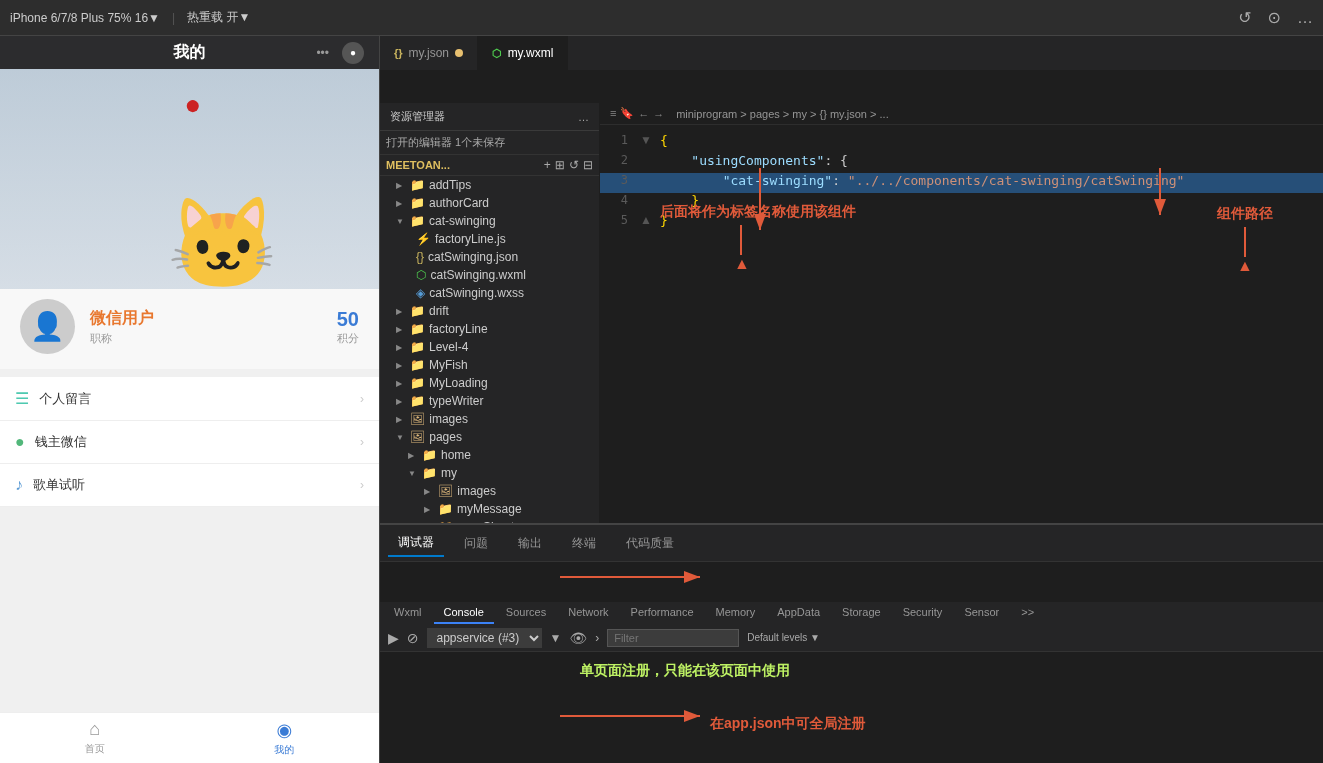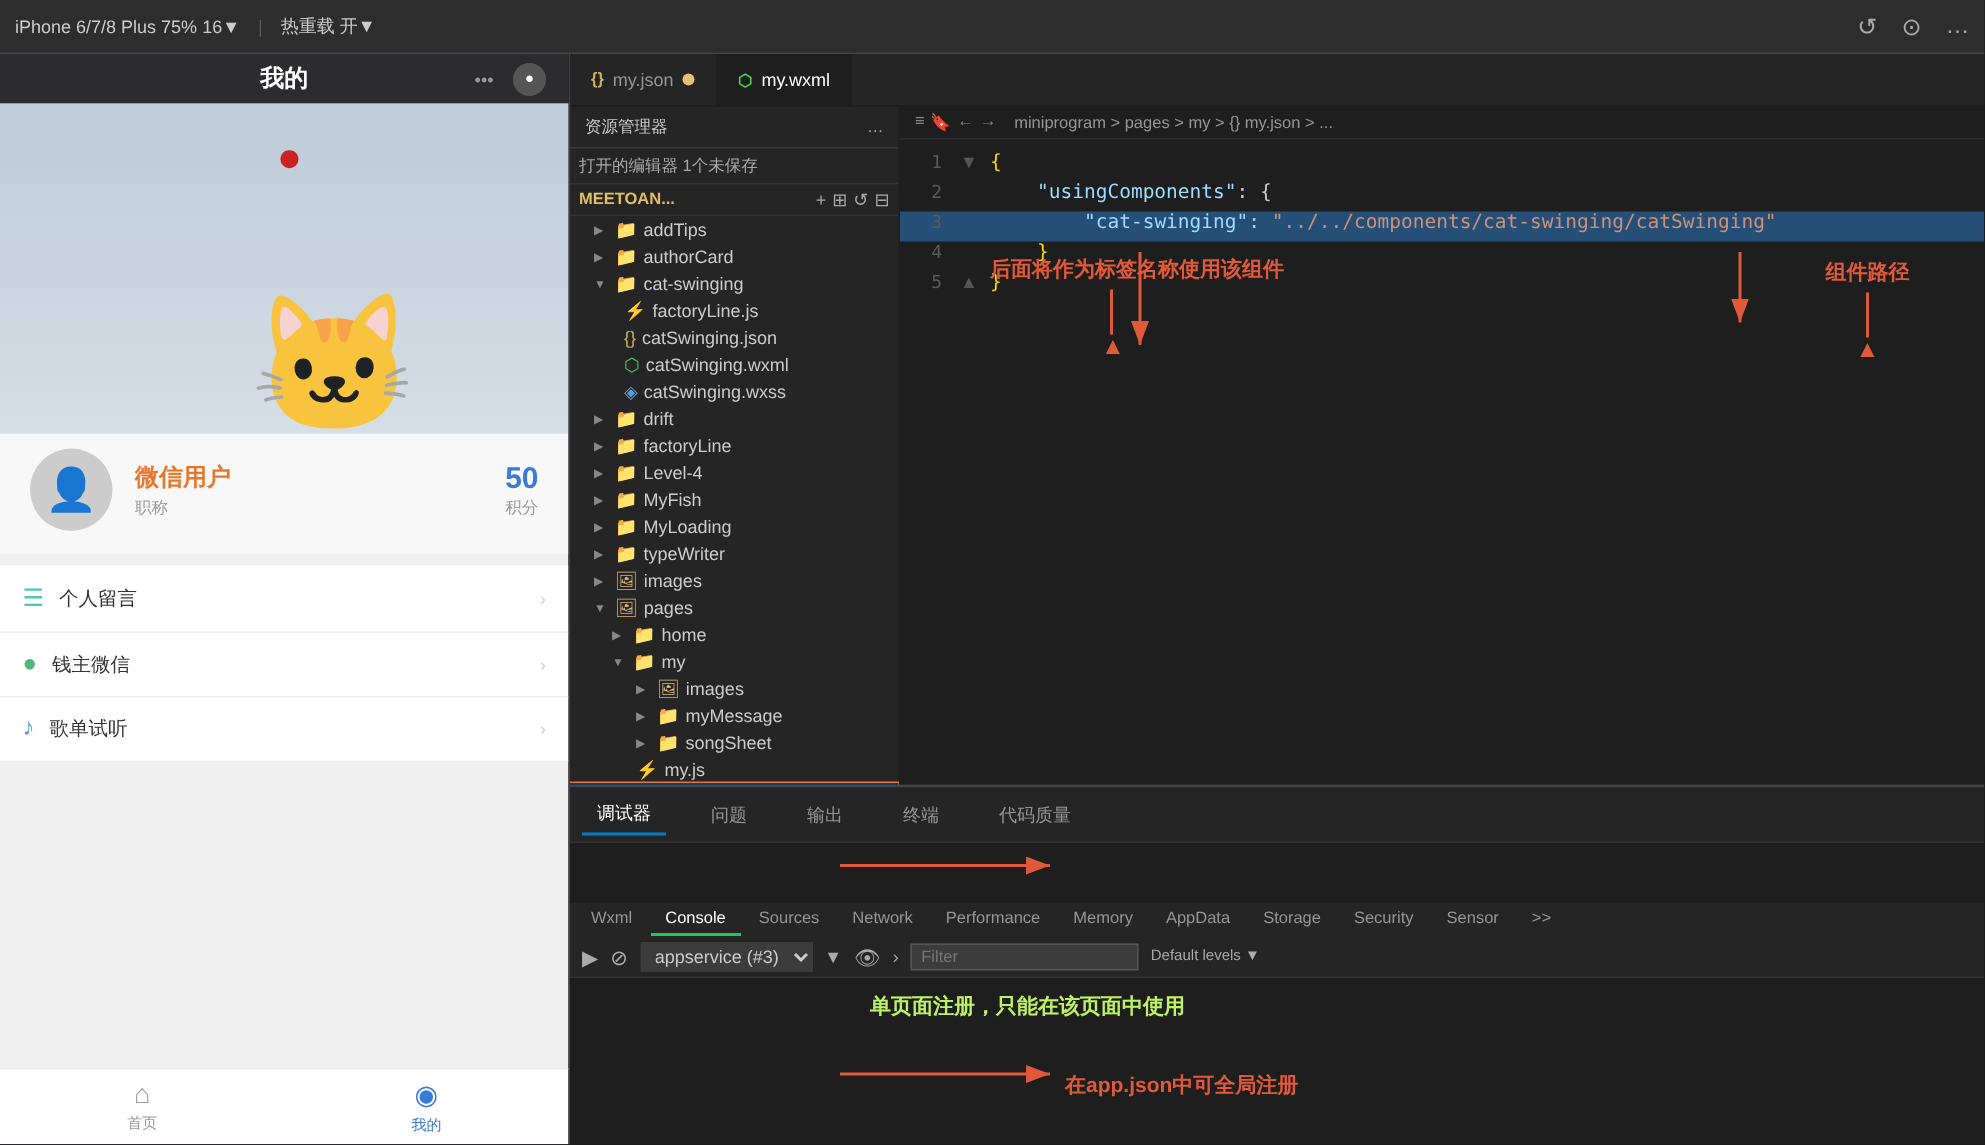--- a/index.html
+++ b/index.html
@@ -165,20 +165,21 @@
     }
     .editor-tab .dot { width: 8px; height: 8px; border-radius: 50%; background: #e8c070; }
     .editor-tab .json-icon { color: #c9b45e; font-weight: bold; font-size: 11px; }
     .editor-tab .wxml-icon { color: #4ec94e; font-weight: bold; font-size: 11px; }
 
     
     .editor-split {
       display: flex;
       flex: 1;
       overflow: hidden;
+      margin-top: 32px;
     }
 
     
     .file-tree {
       width: 220px;
       flex-shrink: 0;
       background: #252526;
       border-right: 1px solid #1e1e1e;
       display: flex;
       flex-direction: column;
@@ -286,21 +287,21 @@
       display: flex;
       flex-direction: column;
       flex-shrink: 0;
     }
     .devtools-tabs {
       background: #252526;
       display: flex;
       align-items: center;
       border-bottom: 1px solid #333;
       padding: 0 8px;
-      gap: 20px;
+      gap: 10px;
       height: 37px;
     }
     .devtool-tab {
       padding: 4px 10px;
       font-size: 12px;
       color: #969696;
       cursor: pointer;
     }
     .devtool-tab.active {
       color: #fff;
@@ -334,21 +335,21 @@
     .devtools-sub-tab {
       padding: 4px 10px;
       font-size: 11px;
       color: #969696;
       cursor: pointer;
       white-space: nowrap;
       border-bottom: 2px solid transparent;
     }
     .devtools-sub-tab.active {
       color: #fff;
-      border-bottom: 2px solid #22c55e;
+      border-bottom: 2px solid #3b82f6;
     }
     .devtools-content {
       flex: 1;
       overflow: hidden;
     }
 
     
     .editor-region {
       position: relative;
       flex: 1;
@@ -361,21 +362,21 @@
     ::-webkit-scrollbar { width: 8px; height: 8px; }
     ::-webkit-scrollbar-track { background: #1e1e1e; }
     ::-webkit-scrollbar-thumb { background: #555; border-radius: 4px; }
 
     .filter-input {
       background: #3c3c3c;
       border: 1px solid #555;
       color: #ccc;
       padding: 2px 6px;
       font-size: 11px;
-      width: 152px;
+      width: 132px;
     }
   </style>
 </head>
 <body>
 
 <div class="top-toolbar">
   <span style="color:#ccc;font-size:12px;cursor:pointer;">iPhone 6/7/8 Plus 75% 16▼</span>
   <span style="color:#555;">|</span>
   <span style="color:#ccc;font-size:12px;cursor:pointer;">热重载 开▼</span>
   <div style="flex:1;"></div>

